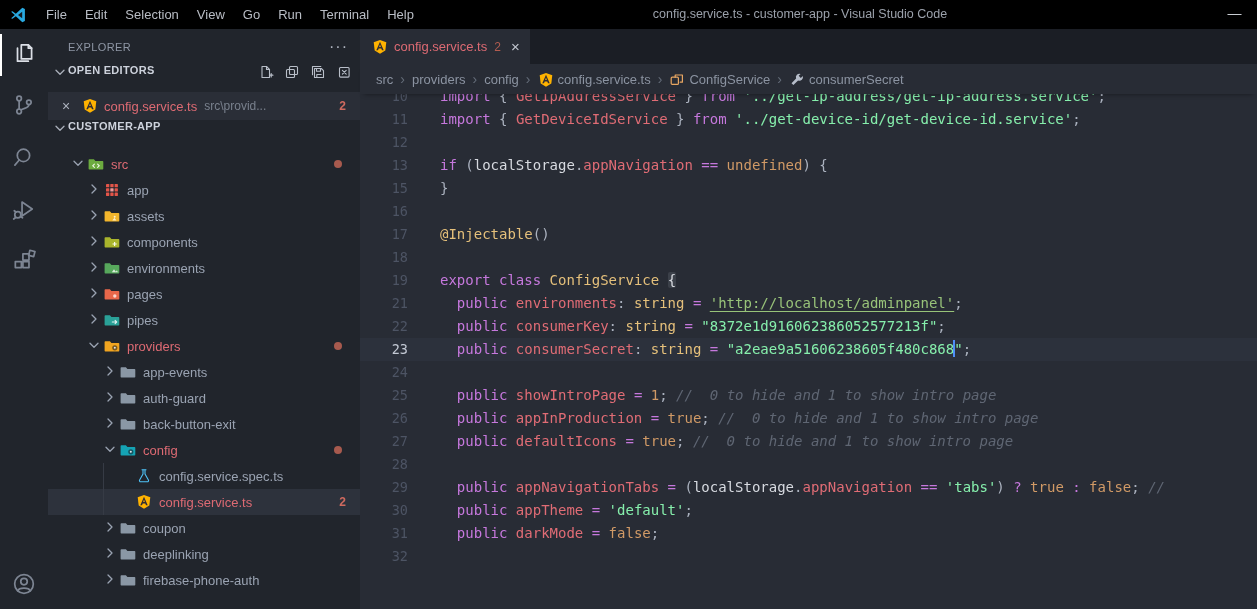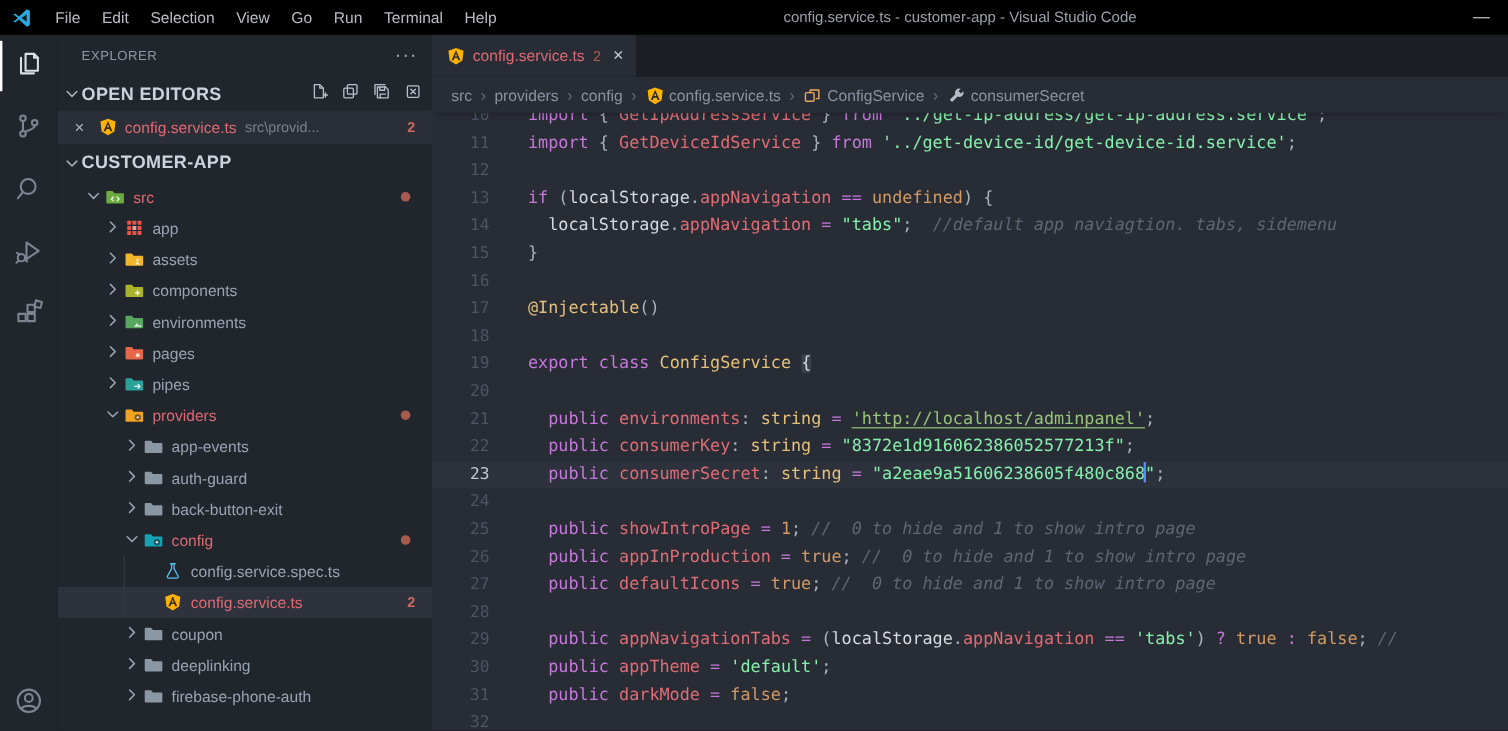--- a/index.html
+++ b/index.html
@@ -29,22 +29,22 @@
     width:2px; background:#ffffff; }
   .ab-spacer { flex:1; }
   .ab-bottom .ab-item { height:46px; }
 
   
   .sidebar { position:absolute; left:48px; top:29px; width:312px; height:580px;
     background:#21252c; color:#9aa3b2; overflow:hidden; }
   .sb-header { height:35px; display:flex; align-items:center; padding:0 12px 0 20px; }
   .sb-title { font-size:11px; letter-spacing:.4px; color:#8f97a5; }
   .sb-more { margin-left:auto; color:#aeb4bf; font-size:16px; letter-spacing:1px; }
-  .sect-header { height:28px; display:flex; align-items:center; padding:0 8px 0 4px;
-    font-size:15px; font-weight:bold; color:#cdd2dc; letter-spacing:.3px; }
+  .sect-header { height:28px; display:flex; align-items:flex-start; padding:0 8px 0 4px;
+    font-size:11px; font-weight:bold; color:#cdd2dc; letter-spacing:.3px; }
   .sect-header .chev { width:16px; height:16px; color:#aab0bb; flex:0 0 auto; }
   .chev svg { width:16px; height:16px; }
   .oe-actions { margin-left:auto; display:flex; gap:10px; color:#b9bfc9; }
   .oe-actions svg { width:16px; height:16px; }
   .oe-item { height:28px; display:flex; align-items:center; background:#2a2e37;
     padding-left:14px; font-size:13px; }
   .oe-close { color:#aeb4bf; font-size:14px; width:18px; }
   .oe-item .fileicon { width:16px; height:16px; margin:0 6px 0 2px; flex:0 0 auto; }
   .fileicon svg { width:16px; height:16px; display:block; }
   .oe-name { color:#dd6a73; }
@@ -504,27 +504,25 @@
           </span>
           <span>consumerSecret</span>
         </span>
       </div>
     <div class="code-area">
       <div class="code-scroll" id="code-lines">
           <div class="code-line"><span class="ln">10</span><span class="ct"><span class="tk-kw">import</span><span class="tk-fg"> { </span><span class="tk-id">GetIpAddressService</span><span class="tk-fg"> } </span><span class="tk-kw">from</span><span class="tk-str"> '../get-ip-address/get-ip-address.service'</span><span class="tk-fg">;</span></span></div>
           <div class="code-line"><span class="ln">11</span><span class="ct"><span class="tk-kw">import</span><span class="tk-fg"> { </span><span class="tk-id">GetDeviceIdService</span><span class="tk-fg"> } </span><span class="tk-kw">from</span><span class="tk-str"> '../get-device-id/get-device-id.service'</span><span class="tk-fg">;</span></span></div>
           <div class="code-line"><span class="ln">12</span><span class="ct"></span></div>
           <div class="code-line"><span class="ln">13</span><span class="ct"><span class="tk-kw">if</span><span class="tk-fg"> (</span><span class="tk-br">localStorage</span><span class="tk-fg">.</span><span class="tk-id">appNavigation</span><span class="tk-op"> == </span><span class="tk-num">undefined</span><span class="tk-fg">) {</span></span></div>
-          <div class="code-line"><span class="ln">14</span><span class="ct"><span class="tk-fg">  </span><span class="tk-br">localStorage</span><span class="tk-fg">.</span><span class="tk-id">appNavigation</span><span class="tk-op"> = </span><span class="tk-str">"tabs"</span><span class="tk-fg">;</span><span class="tk-cm">  //default app naviagtion. tabs, sidemenu</span></span></div>
           <div class="code-line"><span class="ln">15</span><span class="ct"><span class="tk-fg">}</span></span></div>
           <div class="code-line"><span class="ln">16</span><span class="ct"></span></div>
           <div class="code-line"><span class="ln">17</span><span class="ct"><span class="tk-typ">@Injectable</span><span class="tk-fg">()</span></span></div>
           <div class="code-line"><span class="ln">18</span><span class="ct"></span></div>
           <div class="code-line"><span class="ln">19</span><span class="ct"><span class="tk-kw">export</span><span class="tk-fg"> </span><span class="tk-kw">class</span><span class="tk-fg"> </span><span class="tk-typ">ConfigService</span><span class="tk-fg"> </span><span class="tk-brkt">{</span></span></div>
-          <div class="code-line"><span class="ln">20</span><span class="ct"></span></div>
           <div class="code-line"><span class="ln">21</span><span class="ct"><span class="tk-fg">  </span><span class="tk-kw">public</span><span class="tk-id"> environments</span><span class="tk-fg">:</span><span class="tk-typ"> string</span><span class="tk-op"> = </span><span class="tk-lnk">'http://localhost/adminpanel'</span><span class="tk-fg">;</span></span></div>
           <div class="code-line"><span class="ln">22</span><span class="ct"><span class="tk-fg">  </span><span class="tk-kw">public</span><span class="tk-id"> consumerKey</span><span class="tk-fg">:</span><span class="tk-typ"> string</span><span class="tk-op"> = </span><span class="tk-str">"8372e1d916062386052577213f"</span><span class="tk-fg">;</span></span></div>
           <div class="code-line cur"><span class="ln">23</span><span class="ct"><span class="tk-fg">  </span><span class="tk-kw">public</span><span class="tk-id"> consumerSecret</span><span class="tk-fg">:</span><span class="tk-typ"> string</span><span class="tk-op"> = </span><span class="tk-str">"a2eae9a51606238605f480c868</span><span class="tk-cur"></span><span class="tk-str">"</span><span class="tk-fg">;</span></span></div>
           <div class="code-line"><span class="ln">24</span><span class="ct"></span></div>
           <div class="code-line"><span class="ln">25</span><span class="ct"><span class="tk-fg">  </span><span class="tk-kw">public</span><span class="tk-id"> showIntroPage</span><span class="tk-op"> = </span><span class="tk-num">1</span><span class="tk-fg">;</span><span class="tk-cm"> //  0 to hide and 1 to show intro page</span></span></div>
           <div class="code-line"><span class="ln">26</span><span class="ct"><span class="tk-fg">  </span><span class="tk-kw">public</span><span class="tk-id"> appInProduction</span><span class="tk-op"> = </span><span class="tk-num">true</span><span class="tk-fg">;</span><span class="tk-cm"> //  0 to hide and 1 to show intro page</span></span></div>
           <div class="code-line"><span class="ln">27</span><span class="ct"><span class="tk-fg">  </span><span class="tk-kw">public</span><span class="tk-id"> defaultIcons</span><span class="tk-op"> = </span><span class="tk-num">true</span><span class="tk-fg">;</span><span class="tk-cm"> //  0 to hide and 1 to show intro page</span></span></div>
           <div class="code-line"><span class="ln">28</span><span class="ct"></span></div>
           <div class="code-line"><span class="ln">29</span><span class="ct"><span class="tk-fg">  </span><span class="tk-kw">public</span><span class="tk-id"> appNavigationTabs</span><span class="tk-op"> = </span><span class="tk-fg">(</span><span class="tk-br">localStorage</span><span class="tk-fg">.</span><span class="tk-id">appNavigation</span><span class="tk-op"> == </span><span class="tk-str">'tabs'</span><span class="tk-fg">)</span><span class="tk-op"> ? </span><span class="tk-num">true</span><span class="tk-op"> : </span><span class="tk-num">false</span><span class="tk-fg">;</span><span class="tk-cm"> //</span></span></div>
           <div class="code-line"><span class="ln">30</span><span class="ct"><span class="tk-fg">  </span><span class="tk-kw">public</span><span class="tk-id"> appTheme</span><span class="tk-op"> = </span><span class="tk-str">'default'</span><span class="tk-fg">;</span></span></div>

